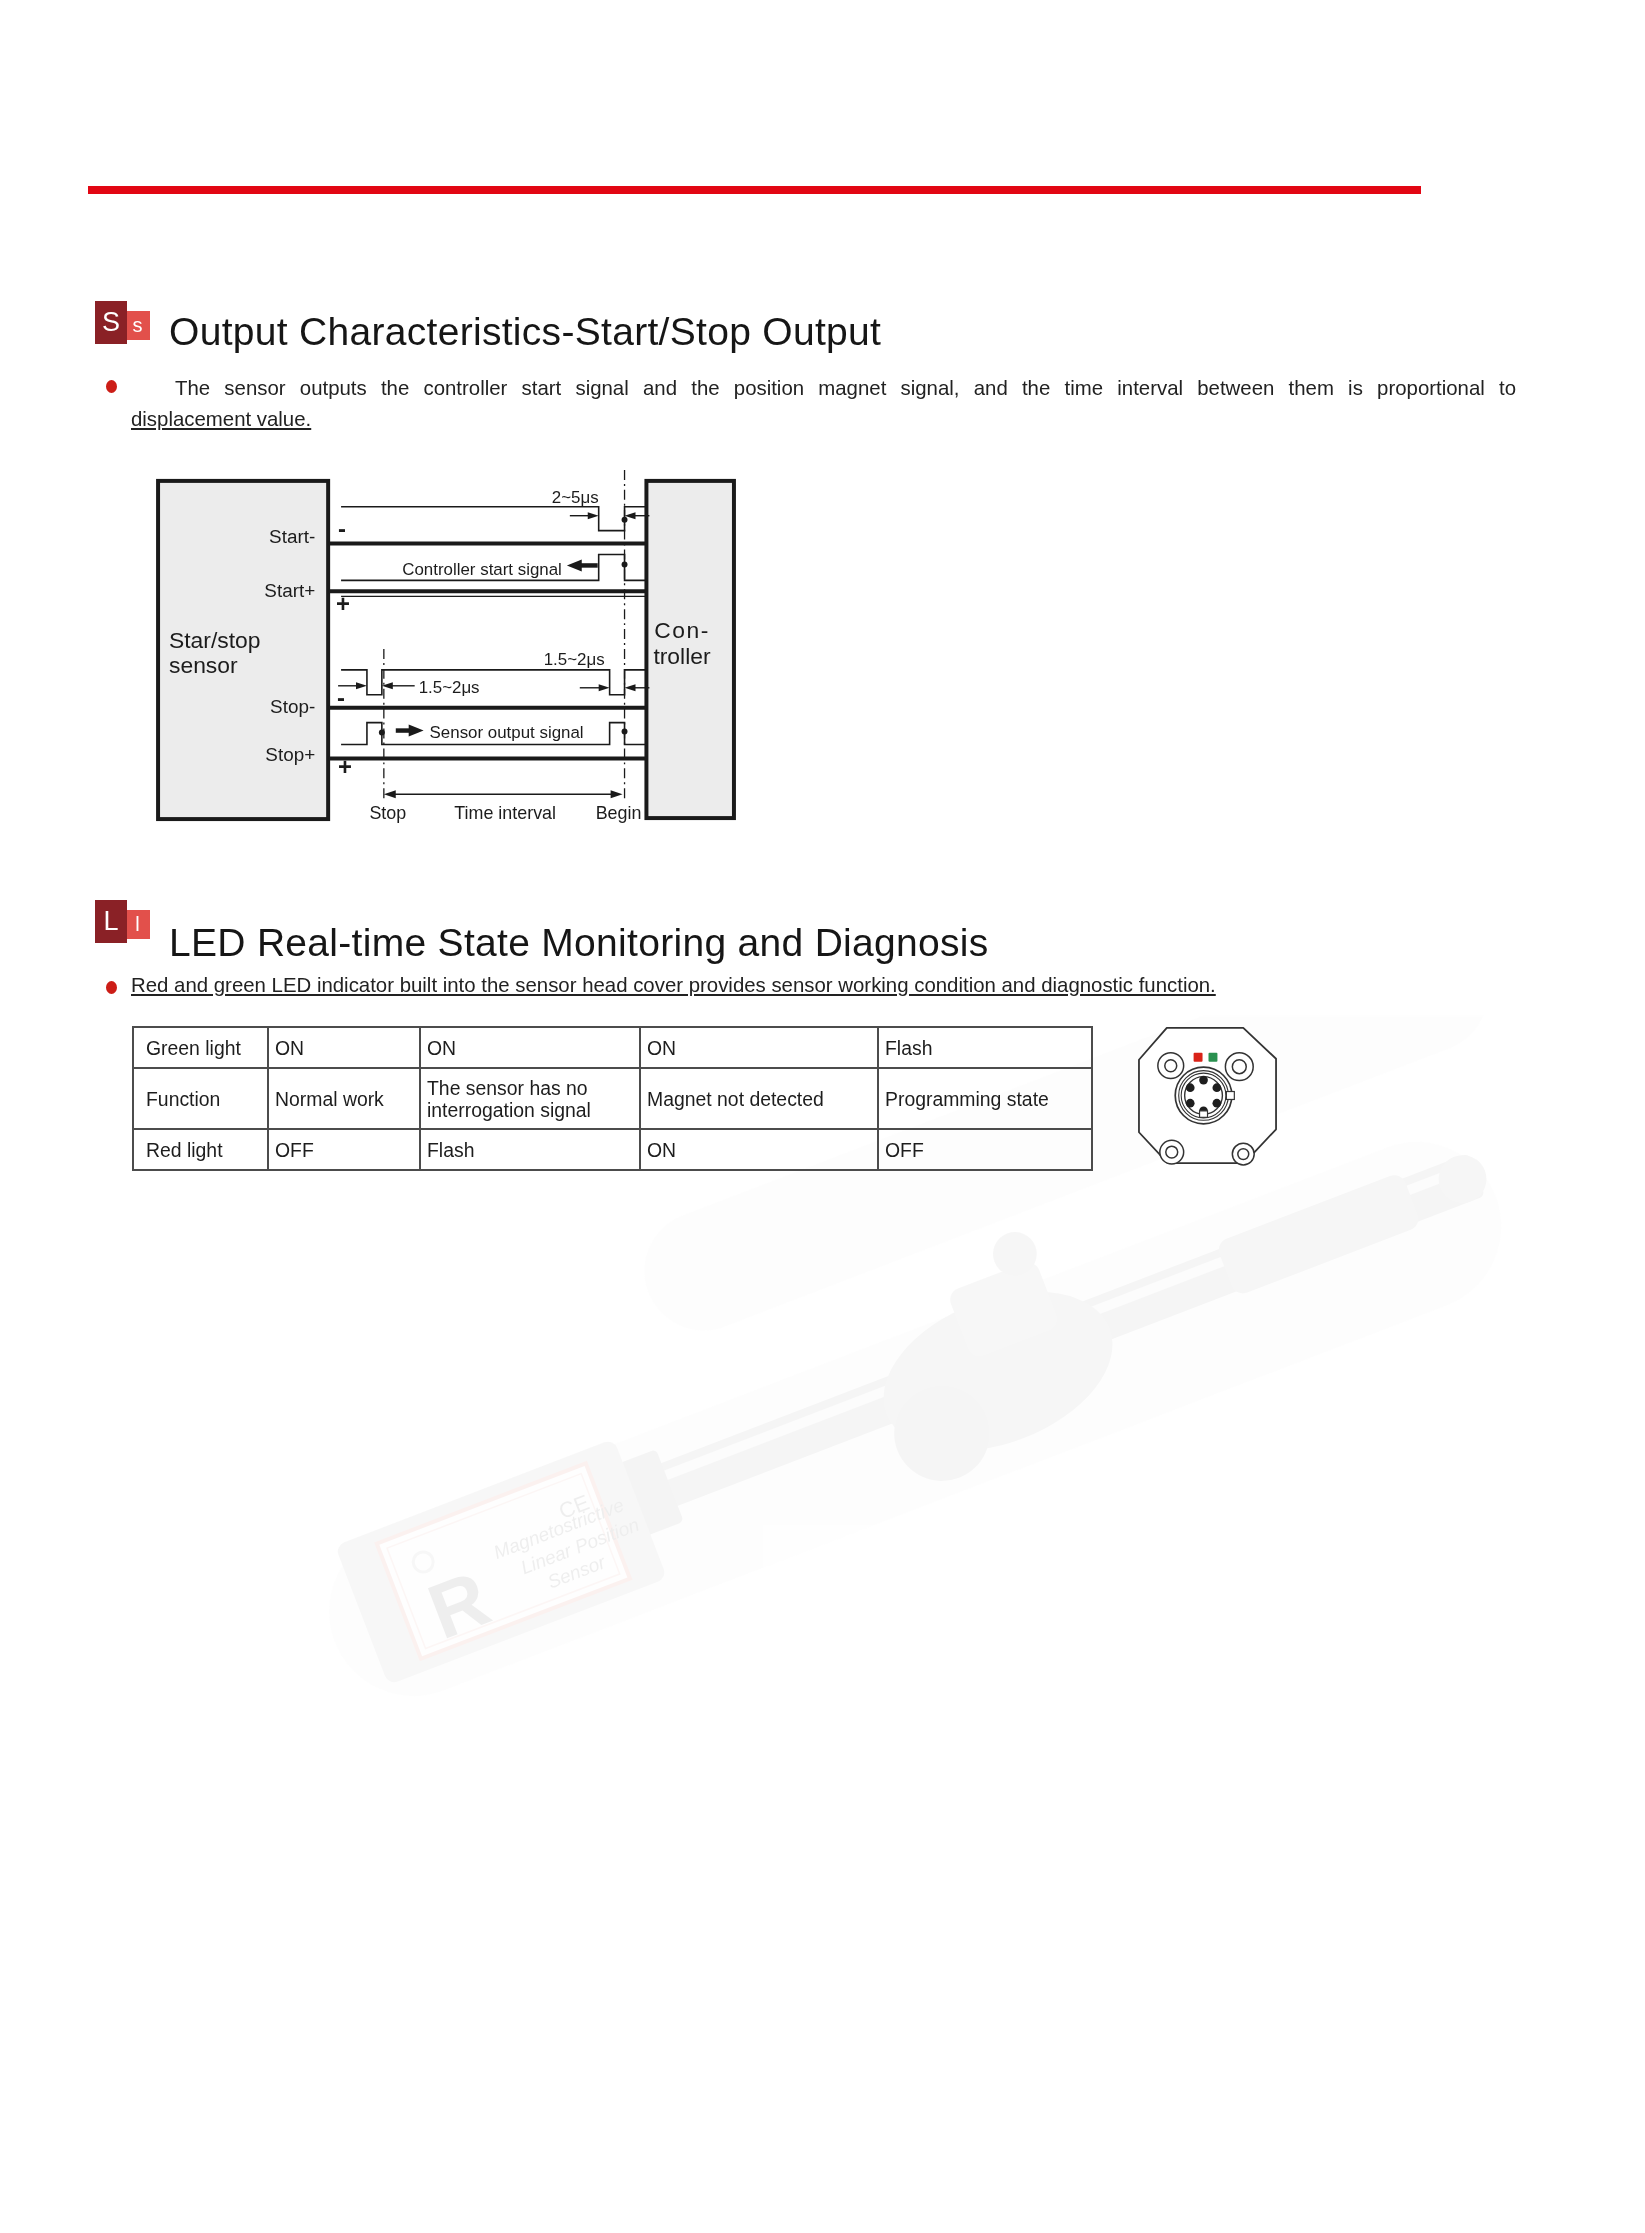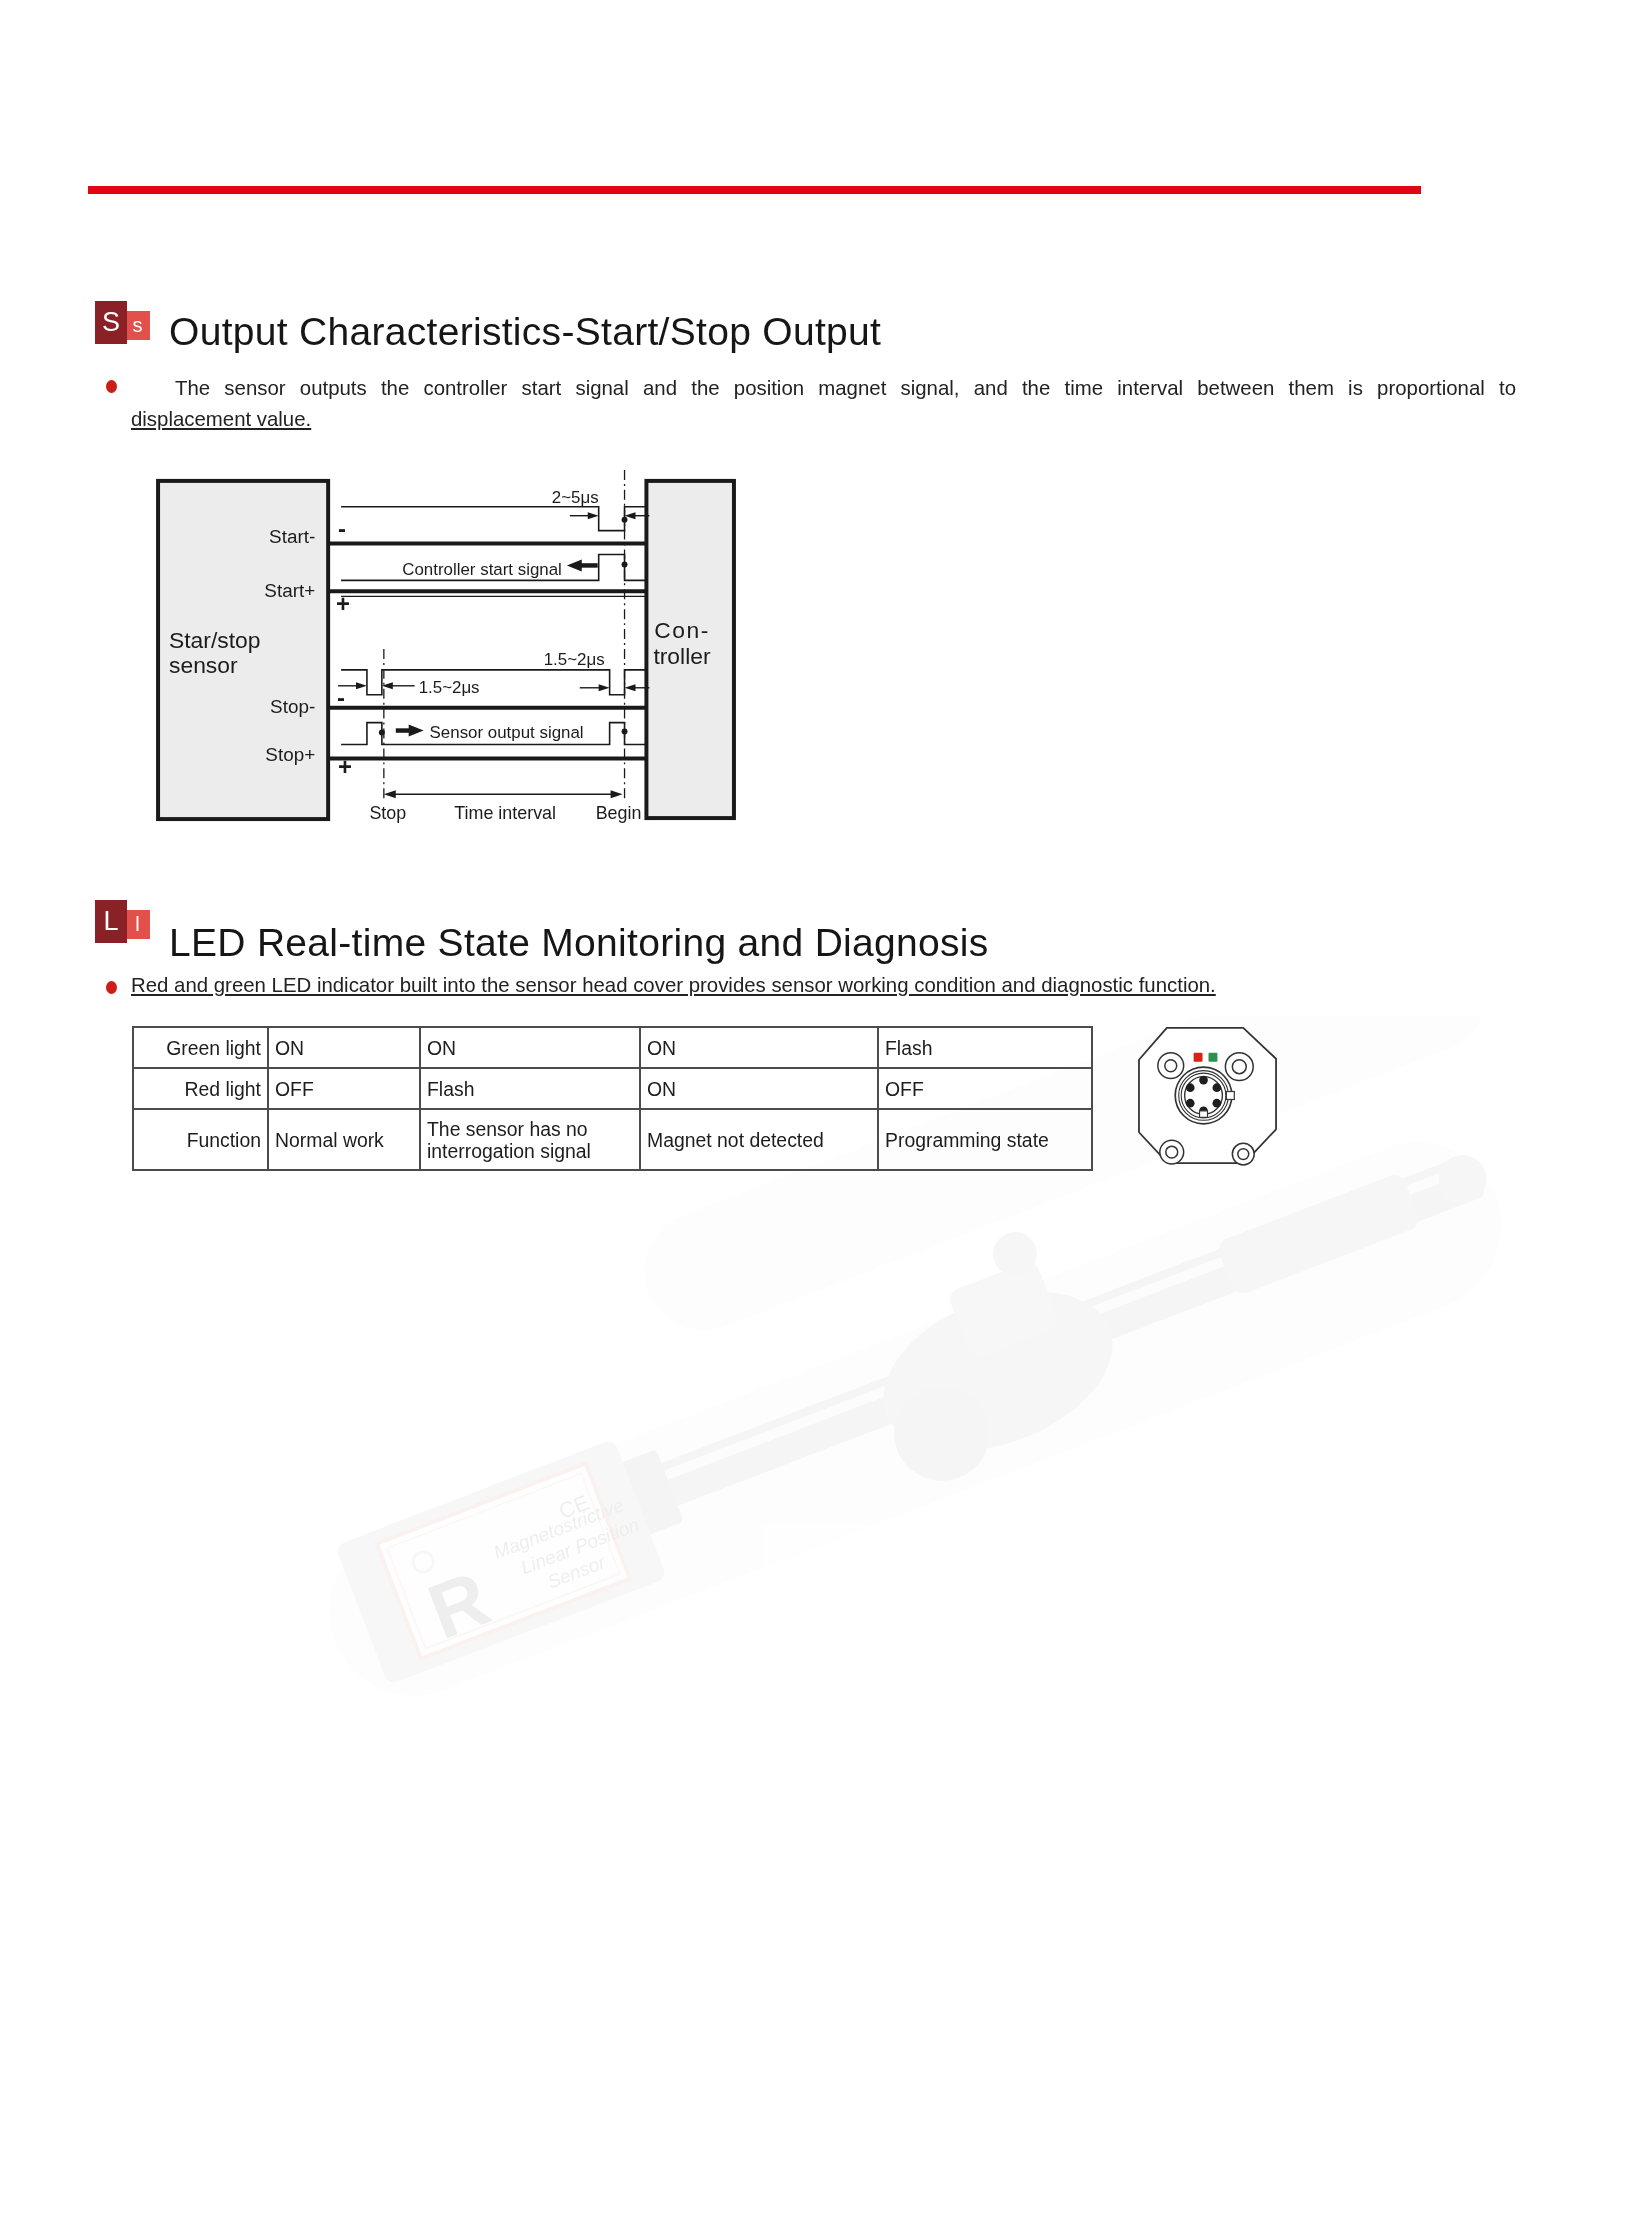--- a/index.html
+++ b/index.html
@@ -18,21 +18,21 @@
   .sec-title{font-size:39px;font-weight:400;color:#161616;letter-spacing:0.3px;white-space:nowrap;}
   
   .bullet{width:11px;height:13px;border-radius:50%;background:#cc1d17;}
   .para{width:1385px;font-size:20.4px;line-height:31px;color:#222;}
   .para .jline{display:block;text-align:justify;text-align-last:justify;white-space:normal;margin-left:44px;}
   .para .lline{display:block;text-align:left;text-decoration:underline;}
   
   #ledtable{border-collapse:collapse;}
   #ledtable td{border:2px solid #4c4c4c;font-size:19.4px;color:#1d1d1d;
                text-align:left;vertical-align:middle;padding:0 6px;line-height:22px;}
-  #ledtable td.lab{text-align:right;padding-left:12px;}
+  #ledtable td.lab{text-align:left;padding-left:12px;}
   svg text{font-family:"Liberation Sans", sans-serif;fill:#1c1c1c;}
   .ghost{pointer-events:none;}
 </style>
 </head>
 <body>
 
 <div id="page">
 
   <svg class="abs ghost" style="left:149px;top:1015px;z-index:0;" width="1423" height="896" viewBox="0 0 1430 900">
     <g transform="rotate(-21 250 600)" opacity="0.07">
@@ -161,33 +161,33 @@
         <col style="width:214px">
       </colgroup>
     <tbody>
         <tr style="height:41px">
       <td class="lab">Green light</td>
       <td>ON</td>
       <td>ON</td>
       <td>ON</td>
       <td>Flash</td>
     </tr>
-    <tr style="height:41px">
-      <td class="lab">Red light</td>
-      <td>OFF</td>
-      <td>Flash</td>
-      <td>ON</td>
-      <td>OFF</td>
-    </tr>
     <tr style="height:61px">
       <td class="lab">Function</td>
       <td>Normal work</td>
       <td>The sensor has no interrogation signal</td>
       <td>Magnet not detected</td>
       <td>Programming state</td>
+    </tr>
+    <tr style="height:41px">
+      <td class="lab">Red light</td>
+      <td>OFF</td>
+      <td>Flash</td>
+      <td>ON</td>
+      <td>OFF</td>
     </tr>
   </tbody>
     </table>
 
   <svg class="abs" style="left:1134px;top:1020px;z-index:1;" width="149" height="149" viewBox="0 0 150 150">
     <path d="M33,8 H110 L143,39 V110 L111,144 H34 L5,113 V40 Z" fill="#ffffff" stroke="#333" stroke-width="1.8" stroke-linejoin="round"></path>
     <g stroke="#333" stroke-width="1.5" fill="#ffffff">
       <circle cx="37" cy="46" r="13"></circle>
       <circle cx="37" cy="46" r="6"></circle>
       <circle cx="106" cy="47" r="14"></circle>

